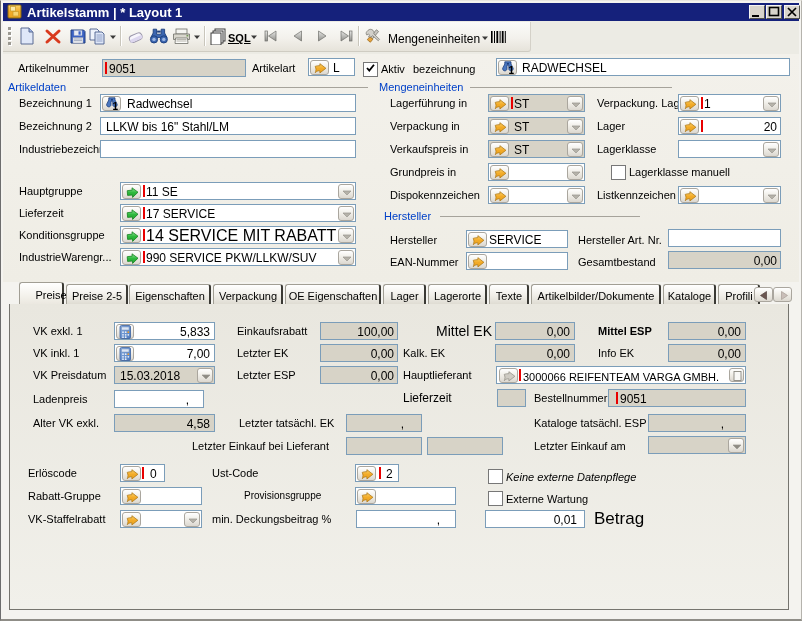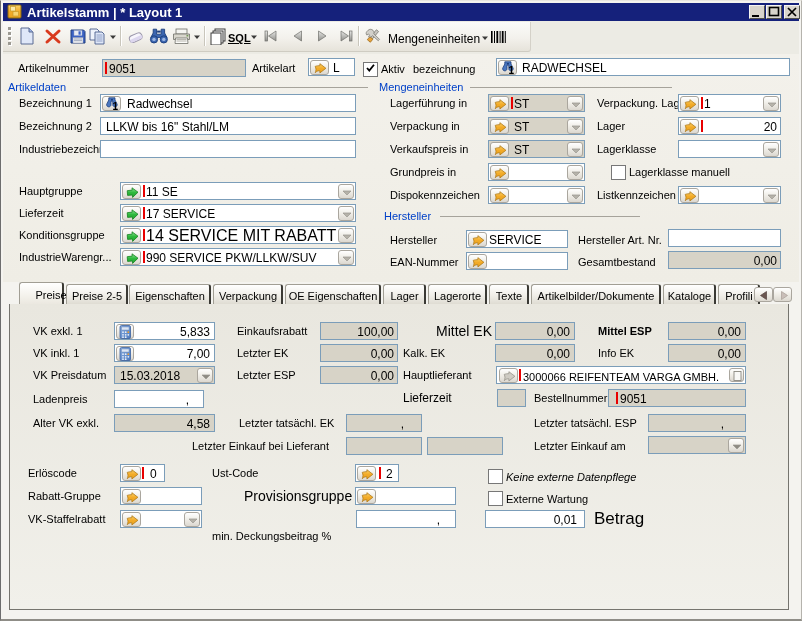--- a/index.html
+++ b/index.html
@@ -568,21 +568,21 @@
   </div>
 <div class="lb" style="left:403px;top:390px;font-size:12px;color:#000;">Lieferzeit</div>
 <div class="fd" style="left:497px;top:389px;width:29px;height:18px;background:#d7d3c7;"></div>
 <div class="lb" style="left:534px;top:390px;font-size:11px;color:#000;">Bestellnummer</div>
 <div class="fd" style="left:608px;top:389px;width:138px;height:18px;background:#d7d3c7;"></div>
 <div style="position:absolute;left:616px;top:392px;width:2px;height:12px;background:#e80000;"></div>
 <div class="vl" style="left:620px;top:392px;font-size:12px;">9051</div>
 <div class="lb" style="left:239px;top:415px;font-size:11px;color:#000;">Letzter tatsächl. EK</div>
 <div class="fd" style="left:346px;top:414px;width:76px;height:18px;background:#d7d3c7;"></div>
 <div class="vl" style="left:374px;top:417px;width:30px;text-align:right;font-size:12px;">,</div>
-<div class="lb" style="left:534px;top:415px;font-size:11px;color:#000;">Letzter tatsächl. ESP</div>
+<div class="lb" style="left:534px;top:415px;font-size:11px;color:#000;">Kataloge tatsächl. ESP</div>
 <div class="fd" style="left:648px;top:414px;width:98px;height:18px;background:#d7d3c7;"></div>
 <div class="vl" style="left:694px;top:417px;width:30px;text-align:right;font-size:12px;">,</div>
 <div class="lb" style="left:192px;top:438px;font-size:11px;color:#000;">Letzter Einkauf bei Lieferant</div>
 <div class="fd" style="left:346px;top:437px;width:76px;height:18px;background:#d7d3c7;"></div>
 <div class="fd" style="left:427px;top:437px;width:76px;height:18px;background:#d7d3c7;"></div>
 <div class="lb" style="left:534px;top:438px;font-size:11px;color:#000;">Letzter Einkauf am</div>
 <div class="fd" style="left:648px;top:436px;width:98px;height:18px;background:#d7d3c7;"></div>
 <div class="ib" style="left:728px;top:438px;width:16px;height:15px;">
     <svg width="16" height="15" style="position:absolute;left:0;top:0">
       <polygon points="4.0,6.0 12.0,6.0 8.0,10.0" fill="#8e8b83" stroke="#9a978f" stroke-width="0.7"></polygon>
@@ -614,21 +614,21 @@
 <div class="lb" style="left:506px;top:469px;font-size:11px;color:#000;font-style:italic;">Keine externe Datenpflege</div>
 <div class="lb" style="left:28px;top:488px;font-size:11px;color:#000;">Rabatt-Gruppe</div>
 <div class="fd" style="left:120px;top:487px;width:82px;height:18px;background:#fff;"></div>
 <div class="ib" style="left:122px;top:489px;width:19px;height:15px;">
     <span style="position:absolute;left:3px;top:2px;">
       <svg width="13" height="11" viewBox="0 0 13 11">
         <path d="M1.2 3.4 C2.8 2.8 4.4 2.6 5.9 2.7 L5.9 0.7 L11.9 5.3 L5.9 9.9 L5.9 7.8 C4.0 7.6 2.5 8.3 1.3 9.7 C2.2 7.5 2.2 5.5 1.2 3.4 Z" fill="url(#goldg)" stroke="#b07818" stroke-width="0.8" stroke-linejoin="round"></path>
       </svg>
     </span>
   </div>
-<div class="lb" style="left:212px;top:488px;font-size:14px;color:#000;padding-left:32px;">Provisionsgruppe</div>
+<div class="lb" style="left:212px;top:488px;font-size:10px;color:#000;padding-left:32px;">Provisionsgruppe</div>
 <div class="fd" style="left:355px;top:487px;width:101px;height:18px;background:#fff;"></div>
 <div class="ib" style="left:357px;top:489px;width:19px;height:15px;">
     <span style="position:absolute;left:3px;top:2px;">
       <svg width="13" height="11" viewBox="0 0 13 11">
         <path d="M1.2 3.4 C2.8 2.8 4.4 2.6 5.9 2.7 L5.9 0.7 L11.9 5.3 L5.9 9.9 L5.9 7.8 C4.0 7.6 2.5 8.3 1.3 9.7 C2.2 7.5 2.2 5.5 1.2 3.4 Z" fill="url(#goldg)" stroke="#b07818" stroke-width="0.8" stroke-linejoin="round"></path>
       </svg>
     </span>
   </div>
 <div style="position:absolute;left:488px;top:491px;width:13px;height:13px;background:#fff;border:1px solid #777;"></div>
 <div class="lb" style="left:506px;top:491px;font-size:11px;color:#000;">Externe Wartung</div>
@@ -639,17 +639,17 @@
       <svg width="13" height="11" viewBox="0 0 13 11">
         <path d="M1.2 3.4 C2.8 2.8 4.4 2.6 5.9 2.7 L5.9 0.7 L11.9 5.3 L5.9 9.9 L5.9 7.8 C4.0 7.6 2.5 8.3 1.3 9.7 C2.2 7.5 2.2 5.5 1.2 3.4 Z" fill="url(#goldg)" stroke="#b07818" stroke-width="0.8" stroke-linejoin="round"></path>
       </svg>
     </span>
   </div>
 <div class="ib" style="left:184px;top:512px;width:16px;height:15px;">
     <svg width="16" height="15" style="position:absolute;left:0;top:0">
       <polygon points="4.0,6.0 12.0,6.0 8.0,10.0" fill="#b5b2a9" stroke="#9a978f" stroke-width="0.7"></polygon>
     </svg>
   </div>
-<div class="lb" style="left:212px;top:511px;font-size:11px;color:#000;margin-top:17px;">min. Deckungsbeitrag %</div>
+<div class="lb" style="left:212px;top:511px;font-size:11px;color:#000;">min. Deckungsbeitrag %</div>
 <div class="fd" style="left:356px;top:510px;width:100px;height:18px;background:#fff;"></div>
 <div class="vl" style="left:410px;top:513px;width:30px;text-align:right;font-size:12px;">,</div>
 <div class="fd" style="left:485px;top:510px;width:100px;height:18px;background:#fff;"></div>
 <div class="vl" style="left:507px;top:513px;width:70px;text-align:right;font-size:12px;">0,01</div>
 <div class="lb" style="left:594px;top:511px;font-size:17px;color:#000;">Betrag</div>
 </body></html>

